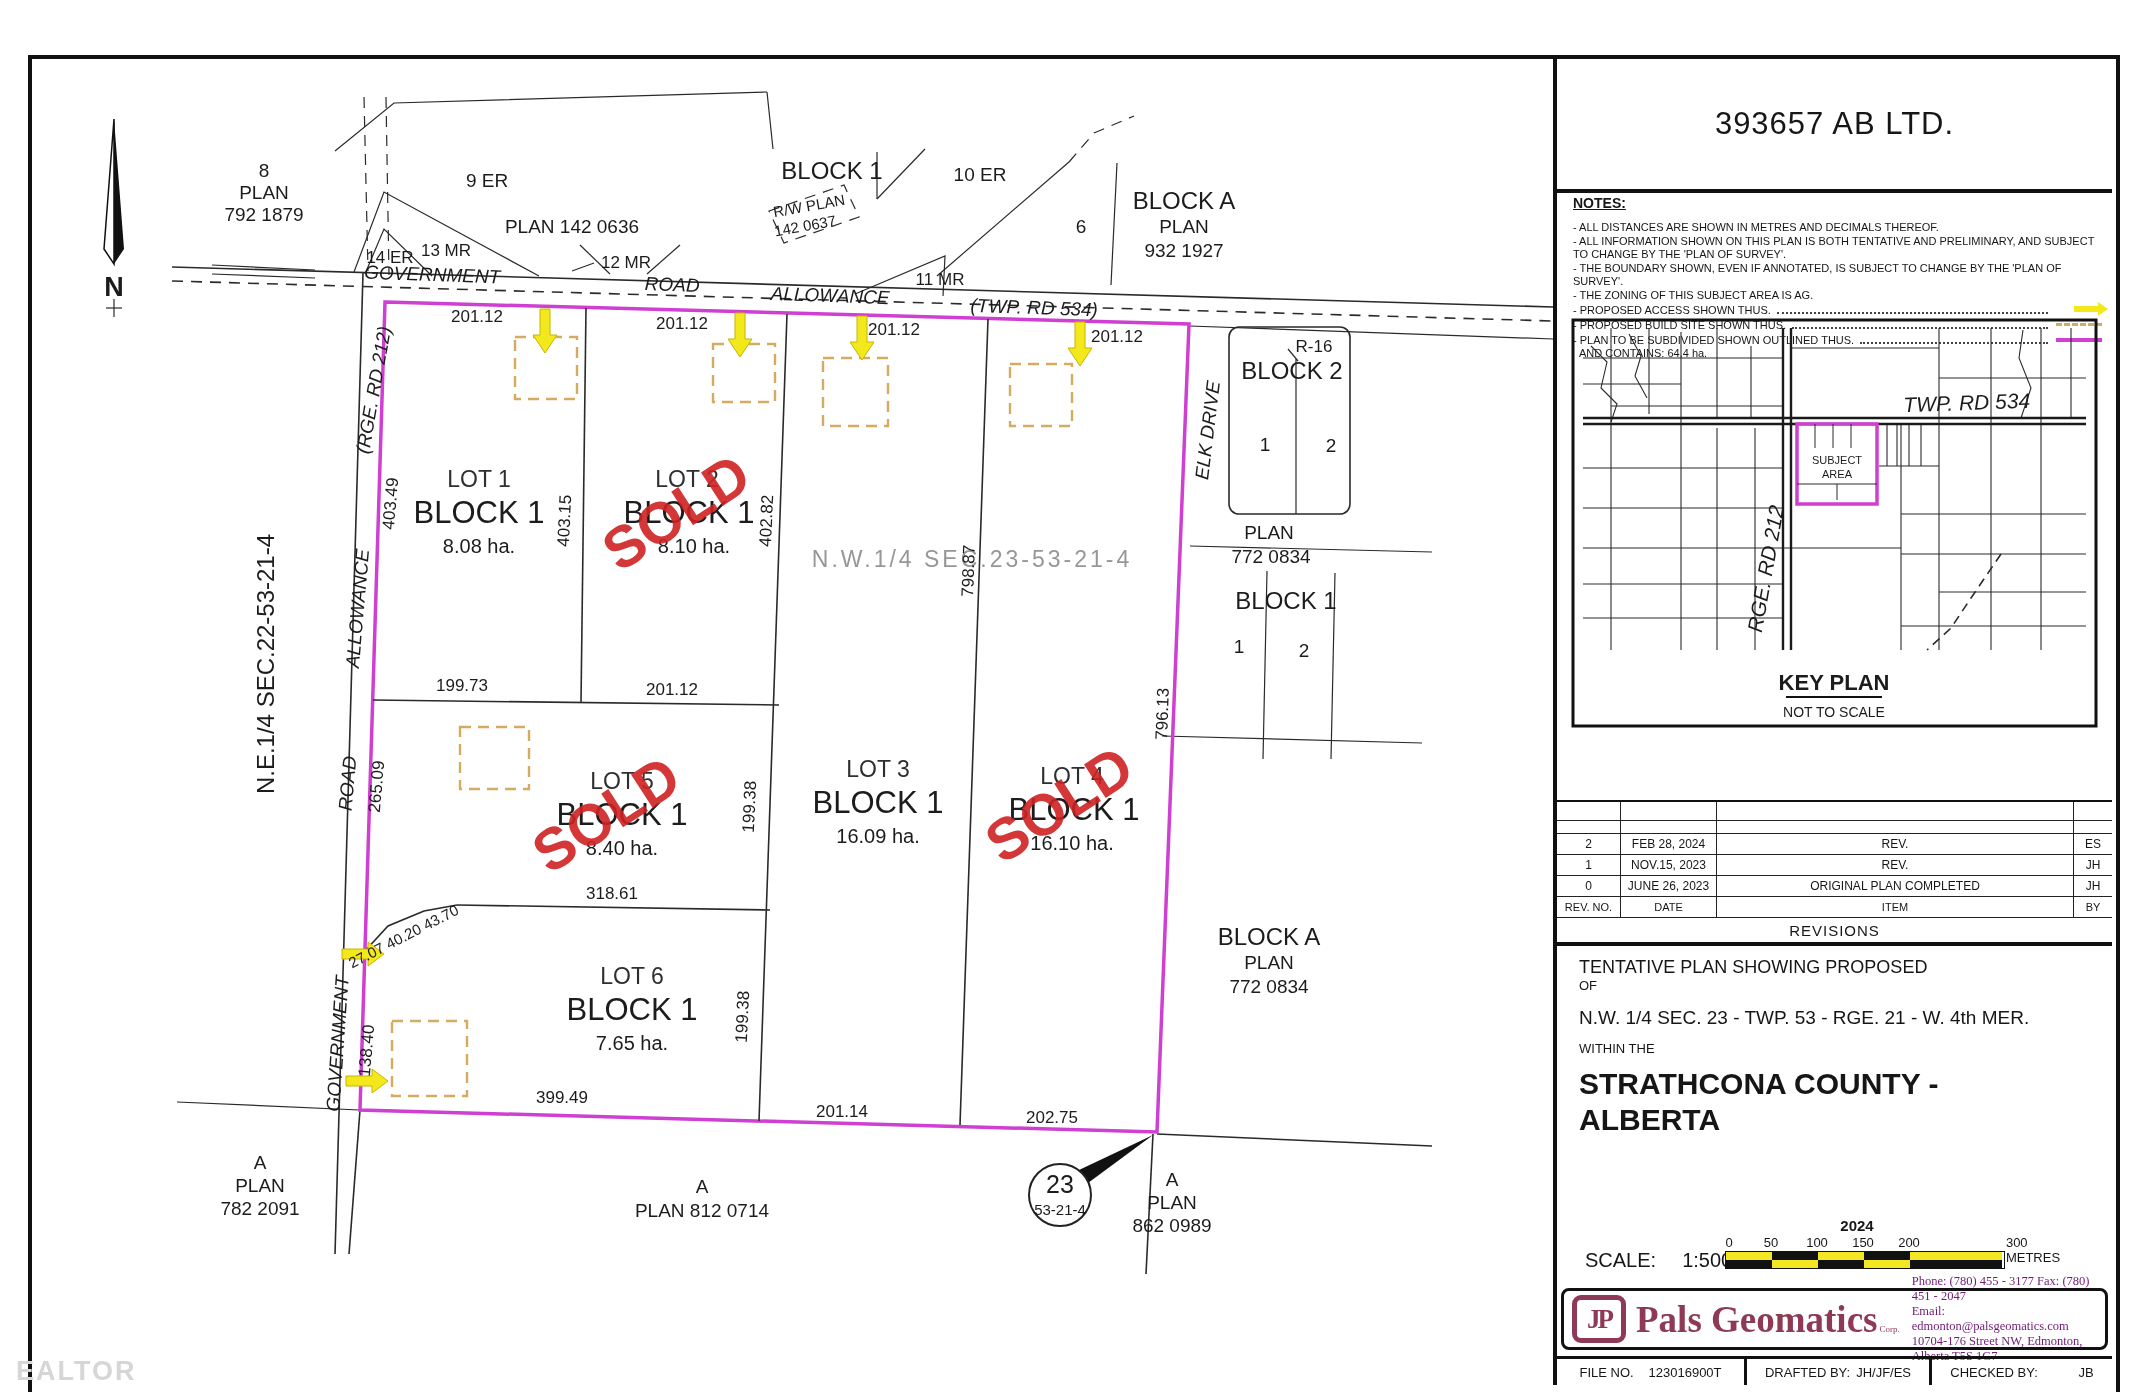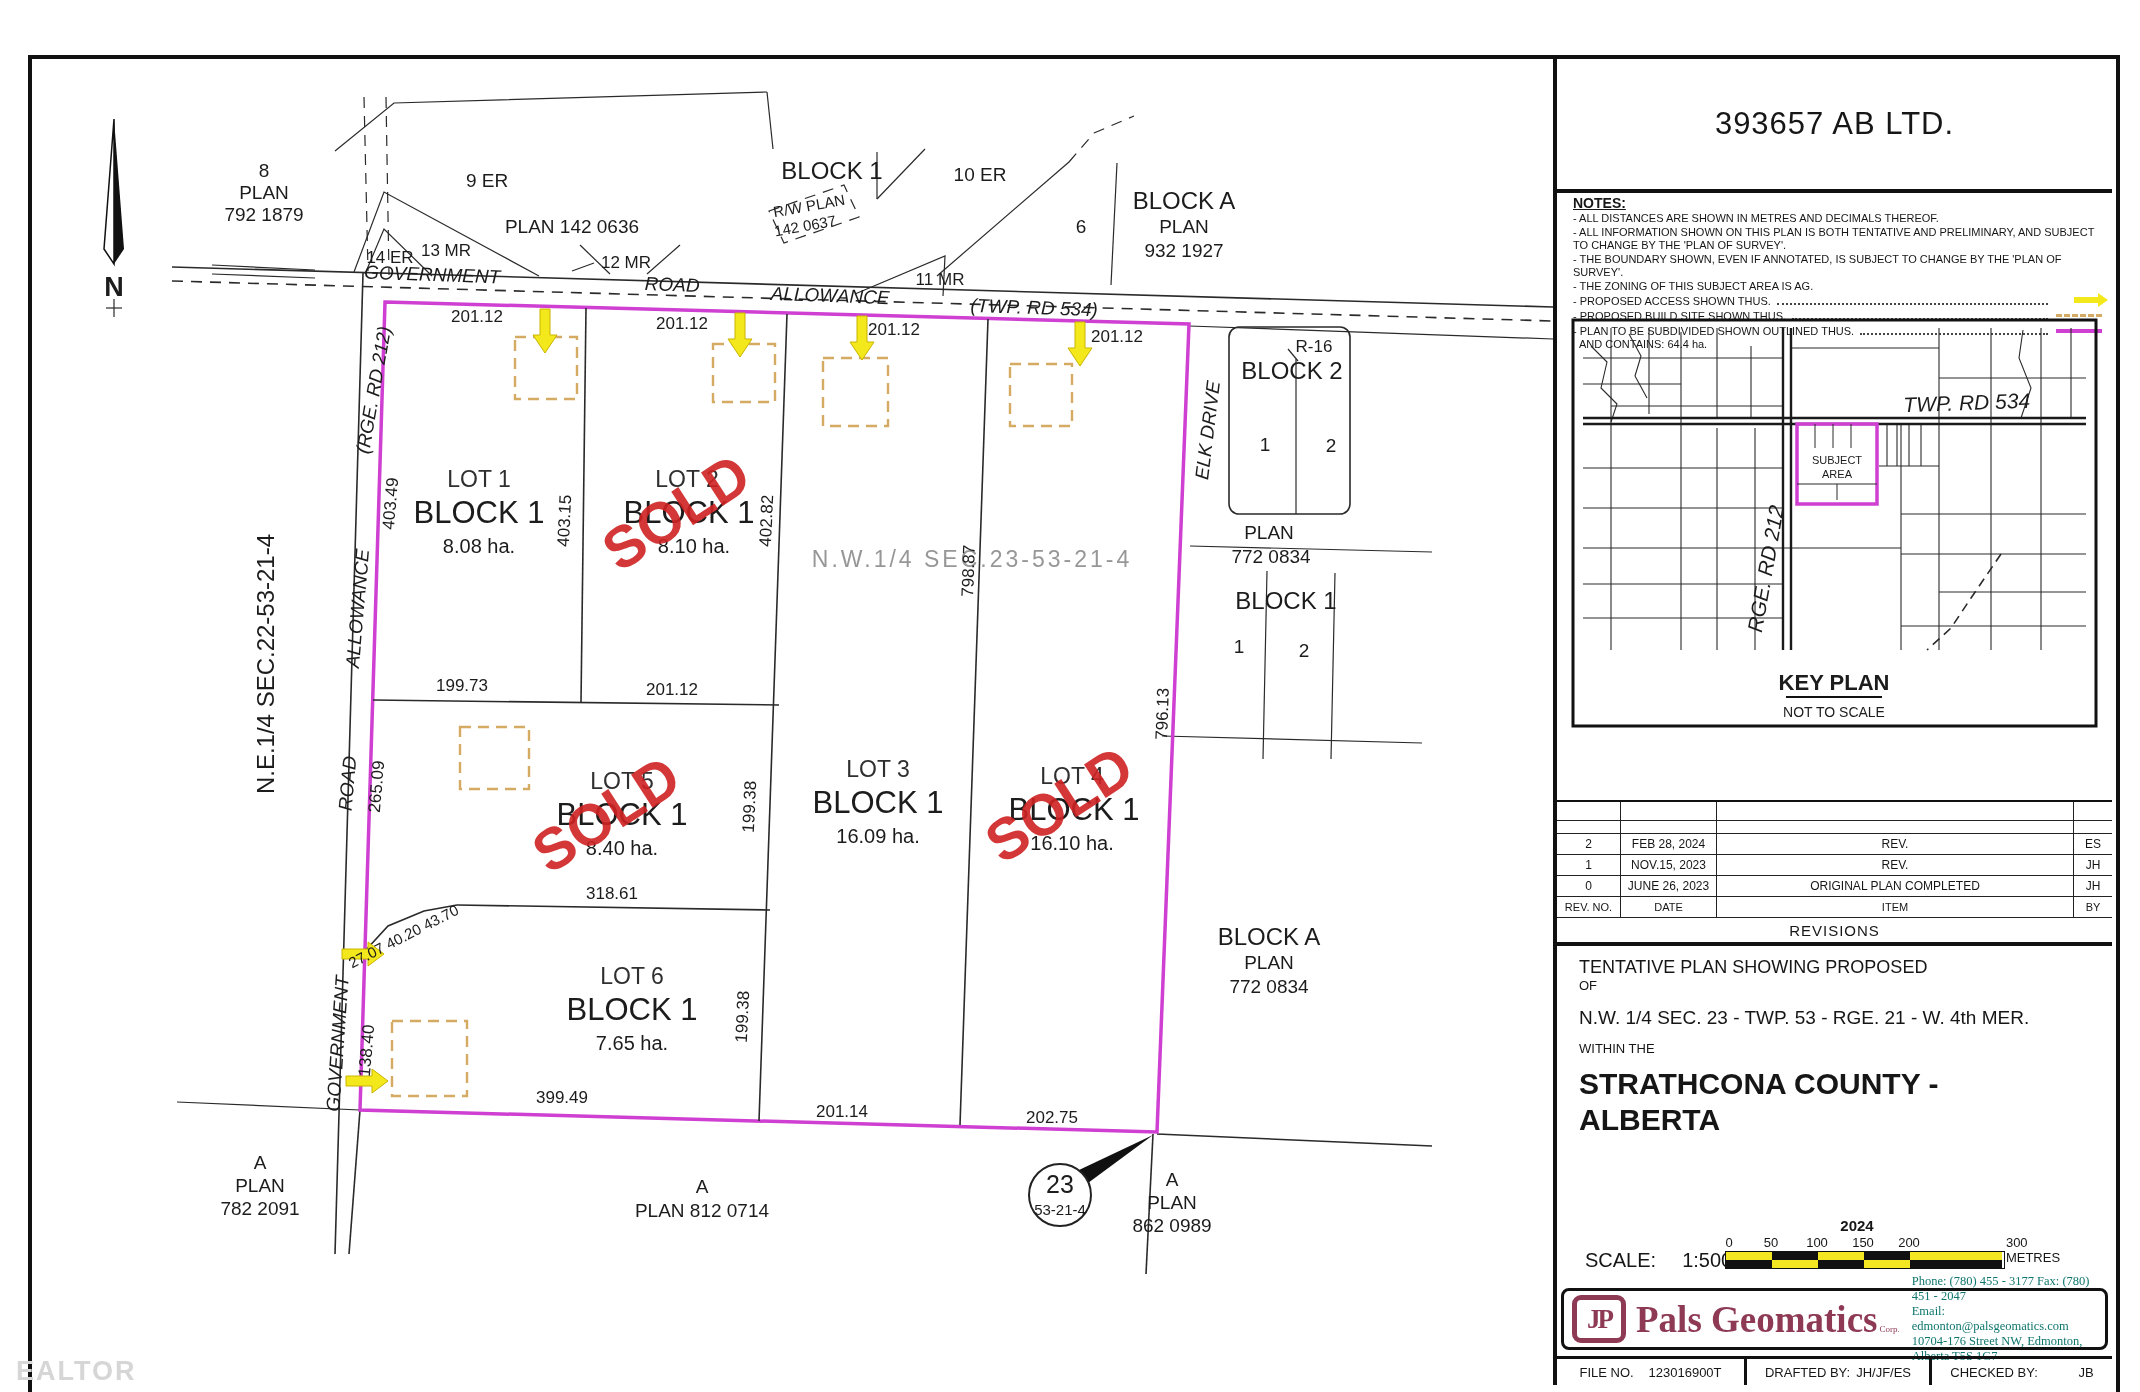--- a/index.html
+++ b/index.html
@@ -27,21 +27,21 @@
   .lnt{stroke:#2a2a2a;stroke-width:1.2;fill:none;}
   .dash{stroke-dasharray:11 8;}
   .mag{stroke:#ce3fd2;stroke-width:3.5;fill:none;}
   .bs{stroke:#d5ab63;stroke-width:2.4;fill:none;stroke-dasharray:11 7;}
   .yar{fill:#f3e81c;stroke:#c9b400;stroke-width:1;}
 
   
   .rp-company{position:absolute;top:0;left:0;right:0;height:130px;border-bottom:4px solid #111;
               display:flex;align-items:center;justify-content:center;font-size:31px;letter-spacing:1px;}
   .rp-notes{position:absolute;top:136px;left:16px;right:10px;}
-  .notes-head{font-size:14px;font-weight:bold;text-decoration:underline;margin-bottom:1px;}
+  .notes-head{font-size:14px;font-weight:bold;text-decoration:underline;margin-bottom:10px;}
   .note-line{font-size:11px;line-height:13.5px;display:flex;align-items:flex-end;}
   .note-text{white-space:normal;}
   .leader{flex:1;border-bottom:2px dotted #444;margin:0 6px 3px 6px;min-width:30px;}
   .swatch{width:48px;height:14px;position:relative;flex:none;margin-bottom:1px;}
   .sw-arrow{position:absolute;right:4px;top:4px;width:24px;height:6px;background:#f3e81c;}
   .sw-arrow:after{content:"";position:absolute;right:-10px;top:-4px;border-left:10px solid #f3e81c;
                   border-top:7px solid transparent;border-bottom:7px solid transparent;}
   .sw-dash{position:absolute;right:0;top:6px;width:46px;border-top:3px dashed #d5ab63;}
   .sw-mag{position:absolute;right:0;top:6px;width:46px;border-top:4px solid #ce3fd2;}
   .rp-keyplan{position:absolute;top:259px;left:12px;right:12px;height:410px;}
@@ -73,21 +73,21 @@
   .bar-row{display:flex;height:8px;}
   .bar-row span{display:block;height:8px;}
   .y{background:#f3e622;} .k{background:#111;}
 
   .rp-brand{position:absolute;top:1229px;left:4px;right:4px;height:62px;border:3px solid #111;border-radius:8px;
             display:flex;align-items:center;padding:0 8px;box-sizing:border-box;}
   .logo-box{width:44px;height:38px;border:5px solid #8e3a55;border-radius:9px;display:flex;align-items:center;justify-content:center;
             font-family:"Liberation Serif",serif;font-weight:bold;font-size:27px;color:#8e3a55;letter-spacing:-3px;flex:none;}
   .brand-name{font-family:"Liberation Serif",serif;font-weight:bold;font-size:37px;color:#8e3a55;margin-left:10px;white-space:nowrap;}
   .brand-corp{font-size:9px;color:#8e3a55;vertical-align:baseline;margin-left:2px;font-weight:normal;}
-  .brand-contact{font-family:"Liberation Serif",serif;font-size:12.5px;line-height:15px;margin-left:12px;color:#0f766e;}
+  .brand-contact{font-family:"Liberation Serif",serif;font-size:12.5px;line-height:15px;margin-left:12px;color:#701a75;}
 
   .rp-file{position:absolute;top:1297px;left:0;right:0;bottom:0;border-top:3px solid #111;display:grid;
            grid-template-columns:190px 185px 1fr;font-size:13px;}
   .file-cell{display:flex;align-items:center;justify-content:space-around;border-right:3px solid #111;padding:0 15px;}
   .file-cell:last-child{border-right:none;gap:34px;}
 
   .watermark{position:absolute;left:16px;top:1356px;font-size:27px;font-weight:bold;color:#d6d6d6;z-index:9;letter-spacing:2px;}
 </style>
 </head>
 <body>

